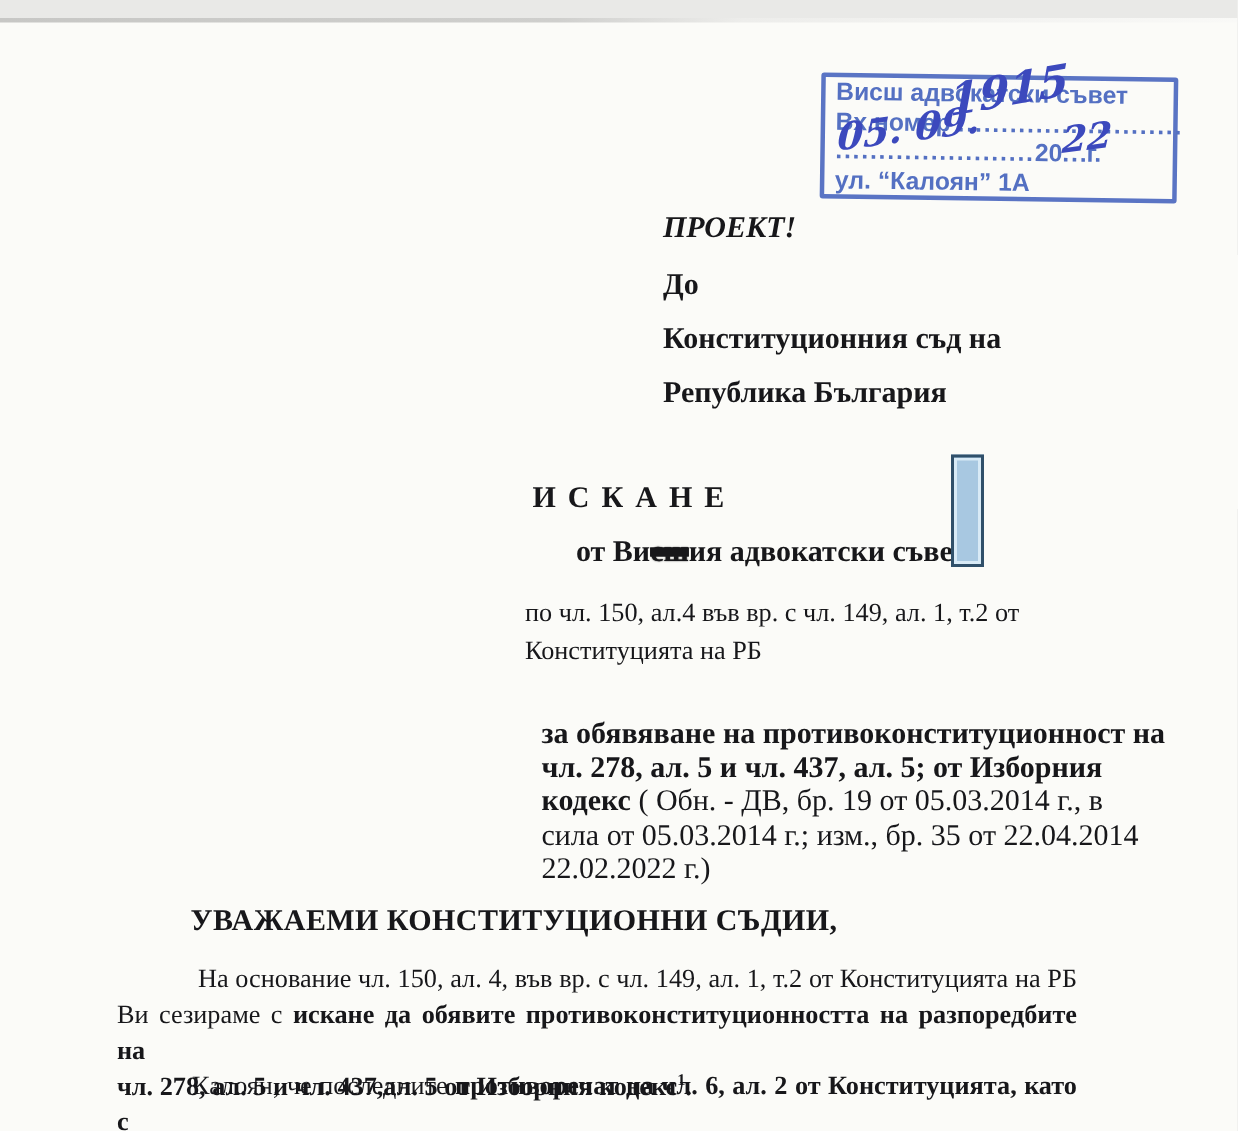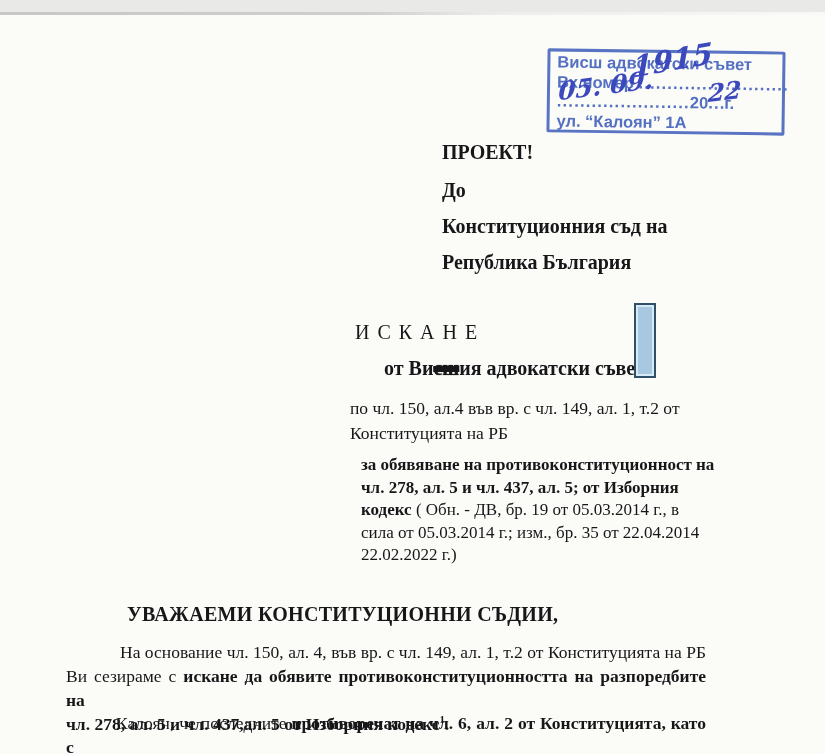--- a/index.html
+++ b/index.html
@@ -26,40 +26,40 @@
   .hw{
     position:absolute;color:#3c49bd;
     font-family:"DejaVu Serif",serif;font-style:italic;font-weight:bold;
     white-space:nowrap;
   }
   .hw-number{left:82px;top:-2px;font-size:29px;transform:rotate(-11deg) skewX(-10deg);}
   .hw-date{left:8px;top:24px;font-size:25px;transform:rotate(-8deg) skewX(-10deg);}
   .hw-year{left:158px;top:28px;font-size:24px;transform:rotate(-8deg) skewX(-10deg);}
   
   .hdr{position:absolute;left:442px;font-weight:bold;font-size:20px;white-space:nowrap;}
-  .hdr-draft{top:129px;text-align:center;}
+  .hdr-draft{top:129px;font-style:italic;text-align:center;}
   .hdr-to{top:167px;}
   .hdr-court{top:203px;}
   .hdr-country{top:239px;}
   
-  .pet-title{position:absolute;left:355px;top:309px;font-weight:normal;font-size:20px;letter-spacing:1.5px;white-space:nowrap;}
+  .pet-title{position:absolute;left:355px;top:309px;font-weight:bold;font-size:20px;letter-spacing:1.5px;white-space:nowrap;}
   .pet-from{position:absolute;left:384px;top:345px;font-weight:bold;font-size:20px;white-space:nowrap;}
   .struck{text-decoration:line-through;text-decoration-thickness:6px;filter:blur(0.5px);text-shadow:0 0 1px #222;}
   .pet-basis{position:absolute;left:350px;top:384px;font-size:17.5px;line-height:25px;white-space:nowrap;}
-  .pet-subject{position:absolute;left:361px;top:442px;font-size:17px;line-height:22.6px;white-space:nowrap;}
+  .pet-subject{position:absolute;left:361px;top:466px;font-size:20px;line-height:22.6px;white-space:nowrap;}
   .b{font-weight:bold;}
   
   .hl-rect{
     position:absolute;left:634px;top:291px;width:18px;height:71px;
     background:#a8c8e1;border:2.5px solid #30506a;
     box-shadow:inset 0 0 0 2px #d8eaf6;
   }
   
   .salutation{position:absolute;left:127px;top:591px;font-weight:bold;font-size:20px;letter-spacing:0.3px;white-space:nowrap;}
-  .para{position:absolute;left:66px;width:640px;font-size:17.5px;}
+  .para{position:absolute;left:78px;width:640px;font-size:17.5px;}
   .p1{top:628px;line-height:24px;}
   .p2{top:700px;line-height:23.5px;}
   .jline{text-align:justify;text-align-last:justify;white-space:normal;}
   .lline{text-align:center;text-align-last:left;}
   .indent1{text-indent:54px;}
   .indent2{text-indent:50px;}
   sup{font-size:0.62em;line-height:0;}
 </style>
 </head>
 <body>

